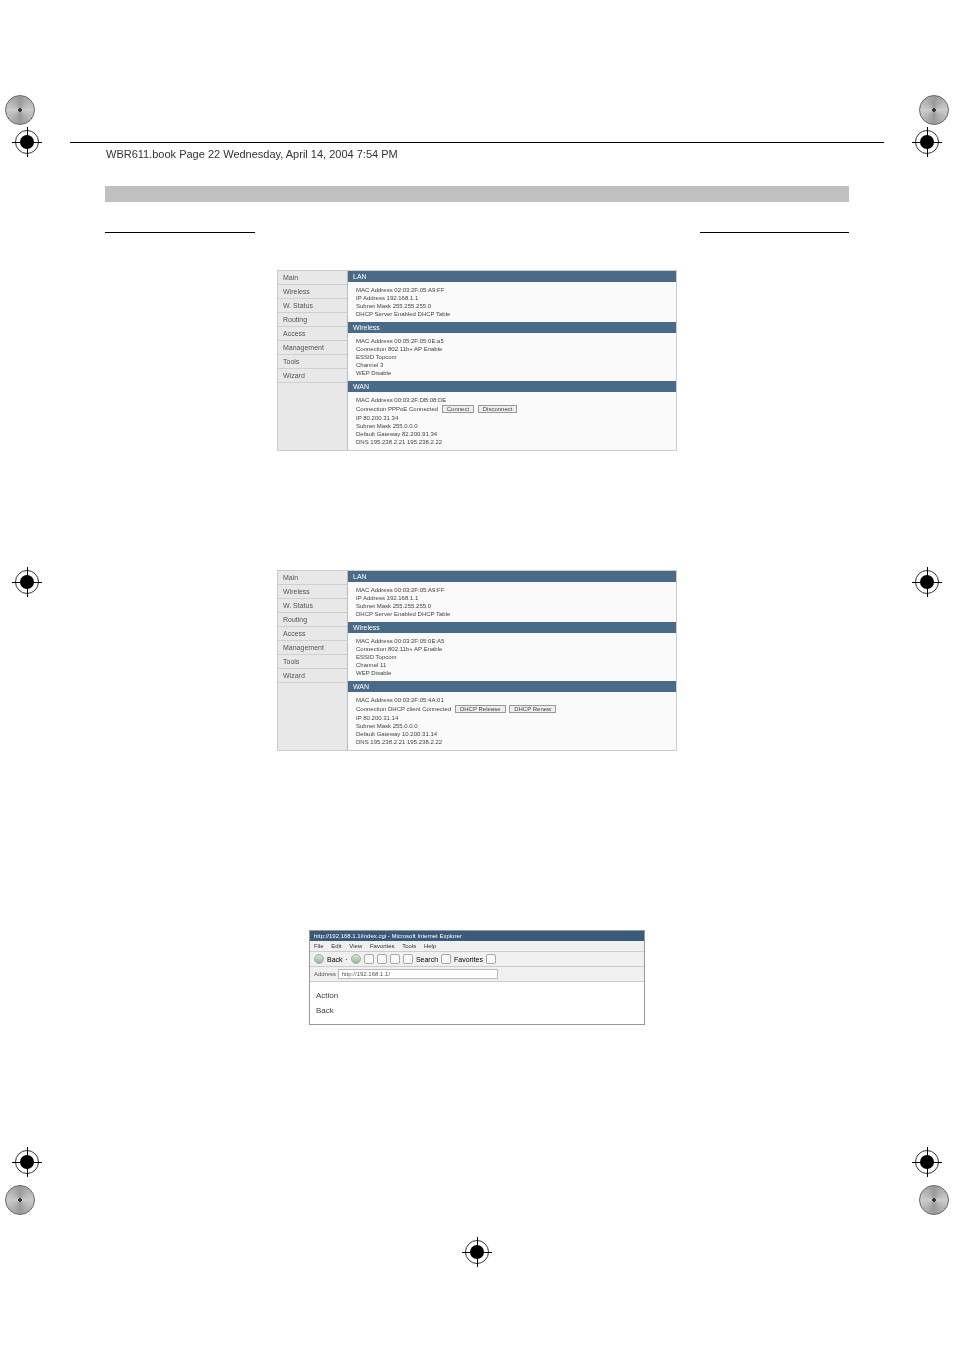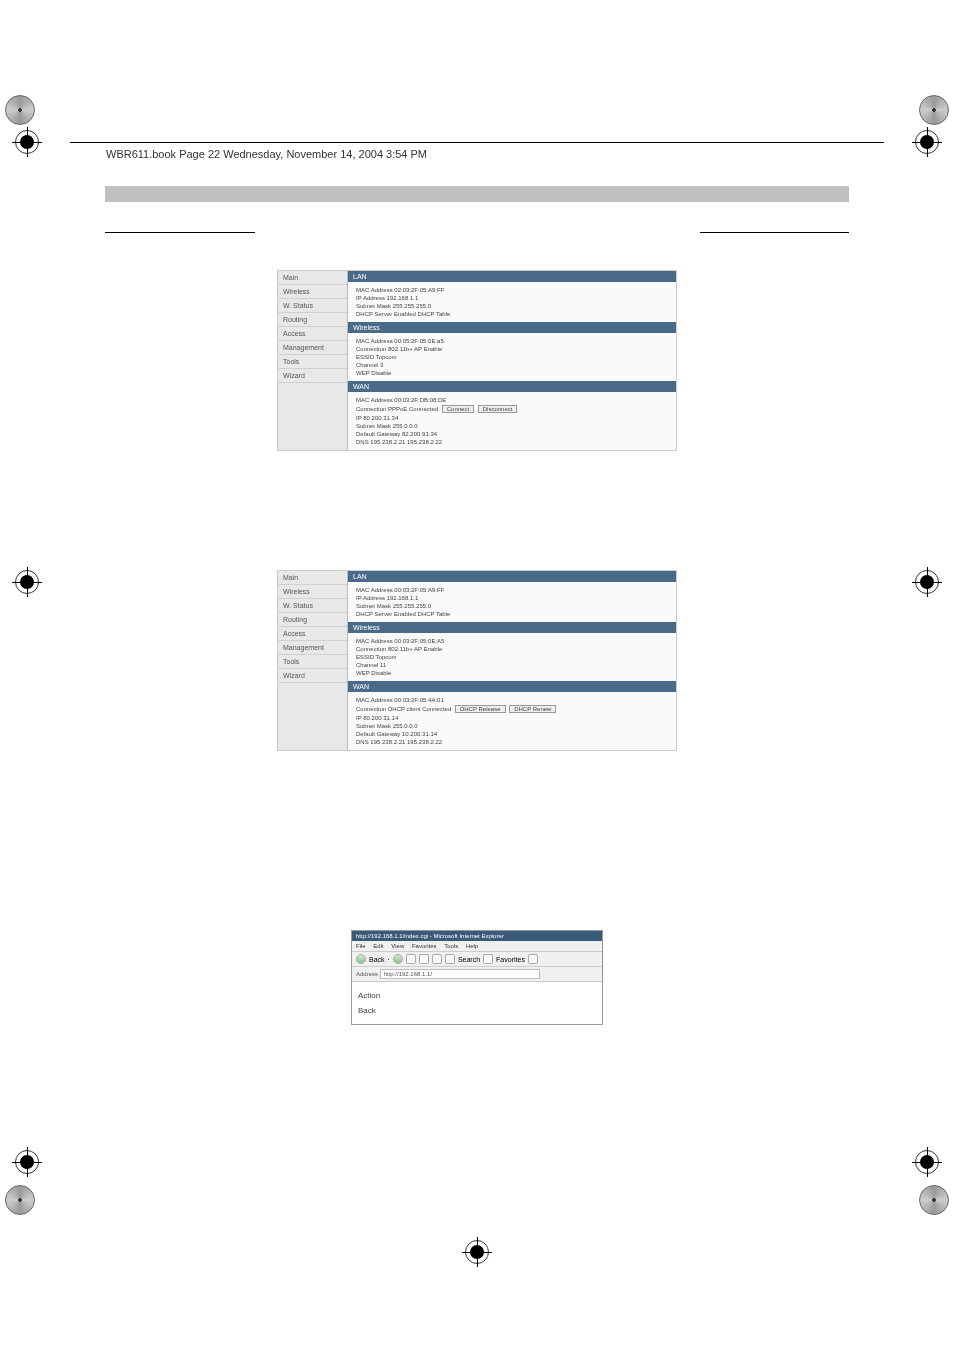--- a/index.html
+++ b/index.html
@@ -28,21 +28,21 @@
   .header-line { position: absolute; top: 142px; left: 70px; right: 70px; height: 1px; background: #000; }
   .header-text { position: absolute; top: 148px; left: 100px; font-size: 11px; color: #333; background: #fff; padding: 0 6px; }
   
   .grey-bar { position: absolute; top: 186px; left: 105px; right: 105px; height: 16px; background: #c0c0c0; }
   .thin-line { position: absolute; top: 232px; left: 105px; width: 150px; height: 1px; background: #000; }
   .thin-line-r { position: absolute; top: 232px; right: 105px; left: 700px; height: 1px; background: #000; }
   
   .figure { position: absolute; left: 50%; transform: translateX(-50%); }
   .fig1 { top: 270px; width: 400px; }
   .fig2 { top: 570px; width: 400px; }
-  .fig3 { top: 930px; width: 252px; }
+  .fig3 { top: 930px; width: 336px; }
   
   .router-ui { display: flex; font-size: 7px; background: #f5f5f5; border: 1px solid #ccc; }
   .sidebar { width: 70px; background: #e8e8e8; border-right: 1px solid #bbb; }
   .sidebar-item { padding: 3px 5px; border-bottom: 1px solid #d0d0d0; color: #555; cursor: pointer; }
   .main-panel { flex: 1; }
   .section-hdr { background: #4a6a8a; color: #fff; padding: 2px 5px; font-size: 7px; }
   .section-body { padding: 4px 8px; background: #fafafa; }
   .kv { padding: 1px 0; color: #444; font-size: 6px; }
   .btn-inline { display: inline-block; border: 1px solid #999; background: #eee; padding: 0 4px; font-size: 6px; margin-left: 2px; }
   
@@ -104,21 +104,21 @@
       <div class="crop-inner"></div>
     </div>
   </div>
 <div class="crop-mark cm-bc">
     <div class="crop-circle">
       <div class="crop-inner"></div>
     </div>
   </div>
 
 <div class="header-line"></div>
-<div class="header-text">WBR611.book  Page 22  Wednesday, November 14, 2004  3:54 PM</div>
+<div class="header-text">WBR611.book  Page 22  Wednesday, April 14, 2004  7:54 PM</div>
 
 <div class="grey-bar"></div>
 <div class="thin-line"></div>
 <div class="thin-line-r"></div>
 
 <div class="figure fig1">
   <div class="router-ui">
     <div class="sidebar">
       <div class="sidebar-item">Main</div>
       <div class="sidebar-item">Wireless</div>

